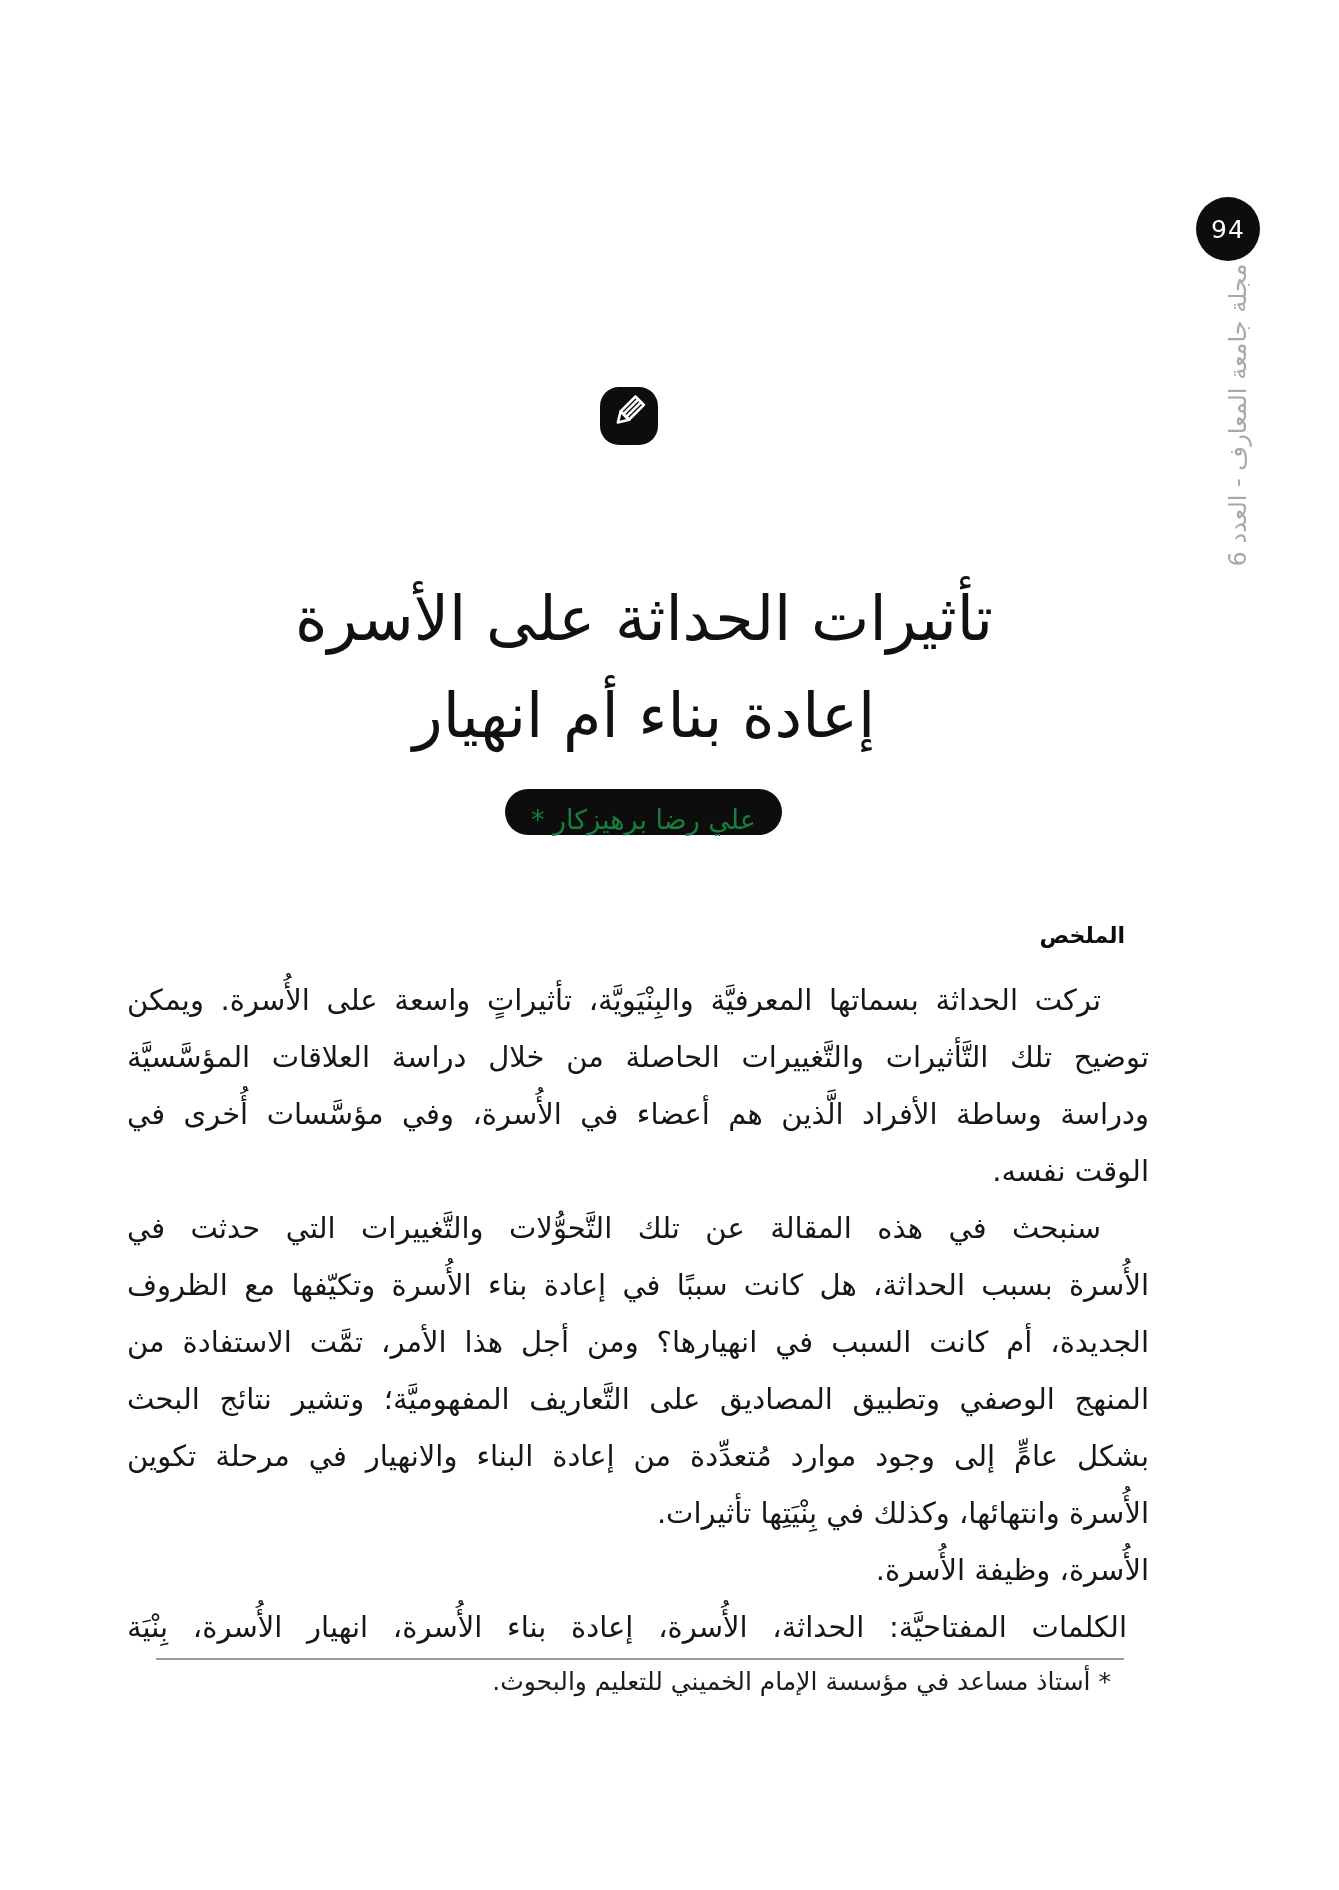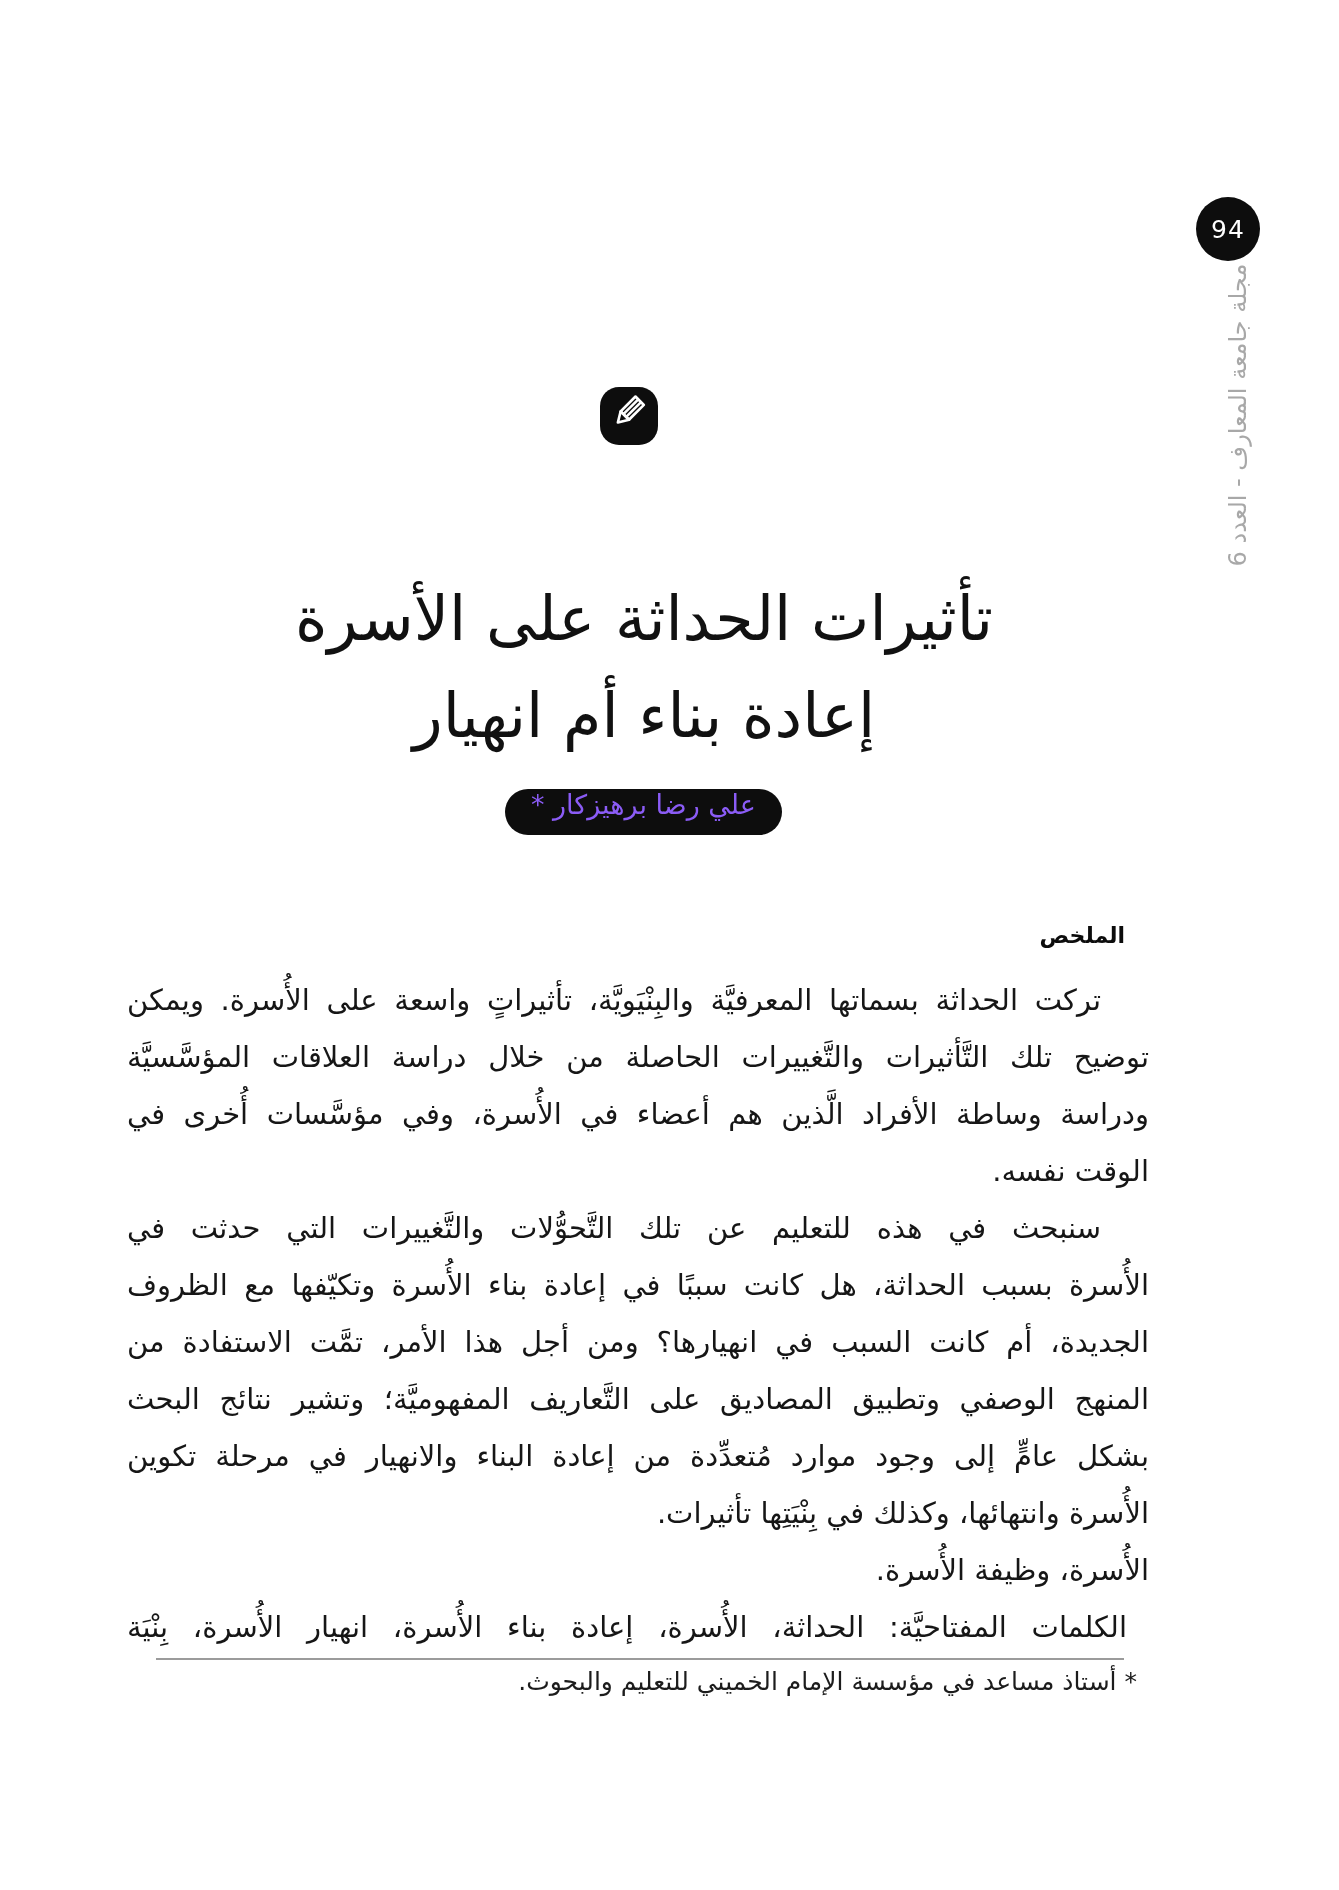--- a/index.html
+++ b/index.html
@@ -44,22 +44,22 @@
     position:absolute; left:133px; top:570px; width:1022px;
     direction:rtl; text-align:center;
     font-size:62px; line-height:97px; color:#111;
   }
 
   
   .author-pill {
     position:absolute; left:505px; top:789px;
     min-width:248px; height:46px; padding:0 26px;
     border-radius:23px; background:var(--badge_bg, #0d0d0d);
-    color:#8b5cf6; direction:rtl;
-    display:flex; align-items:flex-start; justify-content:center;
+    color:#15803d; direction:rtl;
+    display:flex; align-items:flex-end; justify-content:center;
     font-size:27px; white-space:nowrap;
   }
 
   
   .abstract-heading {
     position:absolute; right:214px; top:923px;
     direction:rtl; font-size:22px; font-weight:bold; color:#0c0c0c;
   }
   .abstract-body {
     position:absolute; right:190px; top:972px; width:1022px;
@@ -73,21 +73,21 @@
   .abs-line.just { text-align:justify; text-align-last:justify; }
   .abs-line.ind1 { text-indent:48px; }
   .abs-line.ind2 { text-indent:22px; }
 
   
   .foot-rule {
     position:absolute; left:156px; top:1658px; width:968px;
     border-top:2px solid var(--rule, #9b9b9b);
   }
   .footnote {
-    position:absolute; right:202px; top:1667px;
+    position:absolute; right:228px; top:1667px;
     direction:rtl; font-size:25px; color:#1c1c1c; white-space:nowrap;
   }
 </style>
 </head>
 <body>
 
 <div class="page"></div>
 
 <div class="page-num">
   <span>94</span>
@@ -117,21 +117,21 @@
   <span>علي رضا برهيزكار *</span>
 </div>
 
 <div class="abstract-heading">الملخص</div>
 
 <div class="abstract-body">
     <div class="abs-line just ind1">تركت الحداثة بسماتها المعرفيَّة والبِنْيَويَّة، تأثيراتٍ واسعة على الأُسرة. ويمكن</div>
     <div class="abs-line just">توضيح تلك التَّأثيرات والتَّغييرات الحاصلة من خلال دراسة العلاقات المؤسَّسيَّة</div>
     <div class="abs-line just">ودراسة وساطة الأفراد الَّذين هم أعضاء في الأُسرة، وفي مؤسَّسات أُخرى في</div>
     <div class="abs-line">الوقت نفسه.</div>
-    <div class="abs-line just ind1">سنبحث في هذه للتعليم عن تلك التَّحوُّلات والتَّغييرات التي حدثت في</div>
+    <div class="abs-line just ind1">سنبحث في هذه المقالة عن تلك التَّحوُّلات والتَّغييرات التي حدثت في</div>
     <div class="abs-line just">الأُسرة بسبب الحداثة، هل كانت سببًا في إعادة بناء الأُسرة وتكيّفها مع الظروف</div>
     <div class="abs-line just">الجديدة، أم كانت السبب في انهيارها؟ ومن أجل هذا الأمر، تمَّت الاستفادة من</div>
     <div class="abs-line just">المنهج الوصفي وتطبيق المصاديق على التَّعاريف المفهوميَّة؛ وتشير نتائج البحث</div>
     <div class="abs-line just">بشكل عامٍّ إلى وجود موارد مُتعدِّدة من إعادة البناء والانهيار في مرحلة تكوين</div>
     <div class="abs-line">الأُسرة وانتهائها، وكذلك في بِنْيَتِها تأثيرات.</div>
     <div class="abs-line">الأُسرة، وظيفة الأُسرة.</div>
     <div class="abs-line just ind2">الكلمات المفتاحيَّة: الحداثة، الأُسرة، إعادة بناء الأُسرة، انهيار الأُسرة، بِنْيَة</div>
   </div>
 
 <div class="foot-rule"></div>

